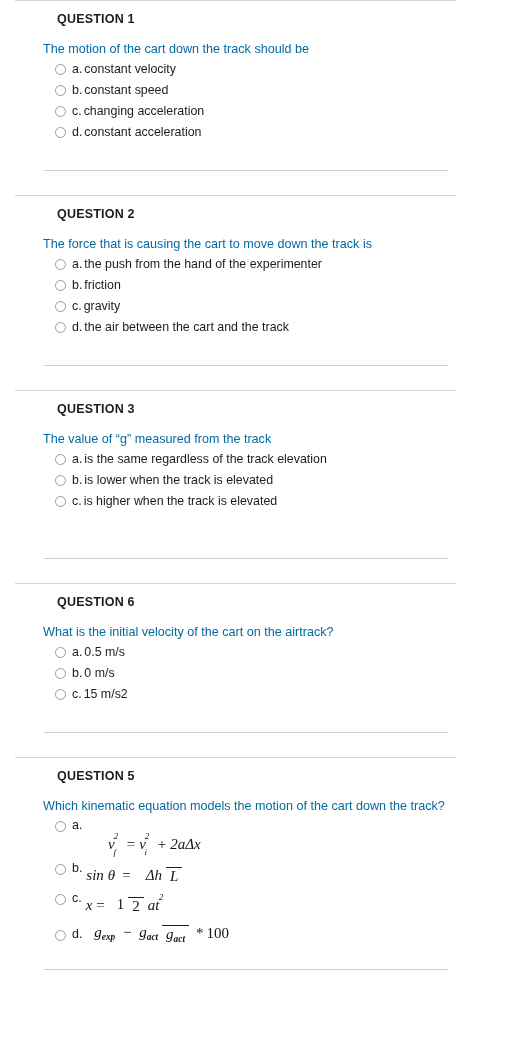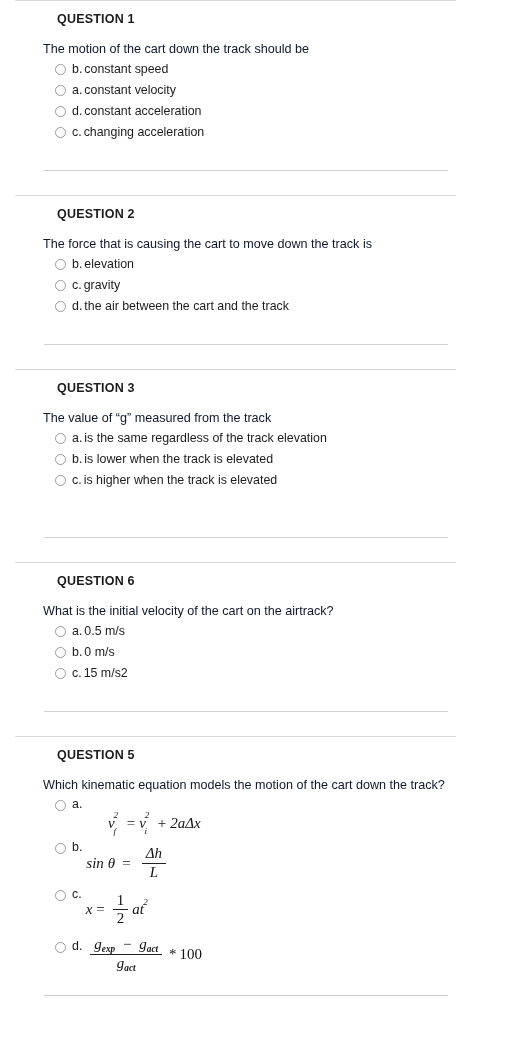--- a/index.html
+++ b/index.html
@@ -54,21 +54,21 @@
 
   .q-body {
     padding-left: 43px;
     padding-right: 8px;
     padding-top: 9px;
   }
 
   .q-prompt {
     font-size: 12.6px;
     line-height: 1.45;
-    color: #0f172a;
+    color: #0369a1;
     margin-bottom: 2px;
   }
 
   .options {
     list-style: none;
     margin: 0;
     padding: 0 0 0 12px;
   }
 
   .option-row {
@@ -152,21 +152,20 @@
   .var-sub-sup .sub-mark {
     position: absolute;
     bottom: -0.42em;
     left: 0.60em;
     font-size: 0.6em;
     font-style: italic;
   }
 
   .frac {
     display: inline-flex;
-    flex-direction: column;
     align-items: center;
     vertical-align: middle;
     margin: 0 4px;
     line-height: 1.05;
   }
   .frac .num {
     padding: 0 4px 1px 4px;
   }
   .frac .den {
     border-top: 1px solid #222;
@@ -196,58 +195,64 @@
   <div class="outer-rule"></div>
 
   <div class="question-block">
     <div class="q-header">QUESTION 1</div>
     <div class="q-body">
       <div class="q-prompt">The motion of the cart down the track should be</div>
       <ul class="options">
         <li class="option-row">
           <span class="radio"></span>
           <span class="option-text">
+            <span class="option-letter">a.</span><span>constant velocity</span>
+          </span>
+        </li>
+        <li class="option-row">
+          <span class="radio"></span>
+          <span class="option-text">
             <span class="option-letter">b.</span><span>constant speed</span>
           </span>
         </li>
         <li class="option-row">
           <span class="radio"></span>
           <span class="option-text">
-            <span class="option-letter">a.</span><span>constant velocity</span>
+            <span class="option-letter">c.</span><span>changing acceleration</span>
           </span>
         </li>
         <li class="option-row">
           <span class="radio"></span>
           <span class="option-text">
             <span class="option-letter">d.</span><span>constant acceleration</span>
-          </span>
-        </li>
-        <li class="option-row">
-          <span class="radio"></span>
-          <span class="option-text">
-            <span class="option-letter">c.</span><span>changing acceleration</span>
           </span>
         </li>
       </ul>
       <div class="q-tail"></div>
     </div>
     <div class="inner-rule"></div>
   </div>
   <div style="height:24px"></div>
   <div class="outer-rule"></div>
 
   <div class="question-block">
     <div class="q-header">QUESTION 2</div>
     <div class="q-body">
       <div class="q-prompt">The force that is causing the cart to move down the track is</div>
       <ul class="options">
         <li class="option-row">
           <span class="radio"></span>
           <span class="option-text">
-            <span class="option-letter">b.</span><span>elevation</span>
+            <span class="option-letter">a.</span><span>the push from the hand of the experimenter</span>
+          </span>
+        </li>
+        <li class="option-row">
+          <span class="radio"></span>
+          <span class="option-text">
+            <span class="option-letter">b.</span><span>friction</span>
           </span>
         </li>
         <li class="option-row">
           <span class="radio"></span>
           <span class="option-text">
             <span class="option-letter">c.</span><span>gravity</span>
           </span>
         </li>
         <li class="option-row">
           <span class="radio"></span>

